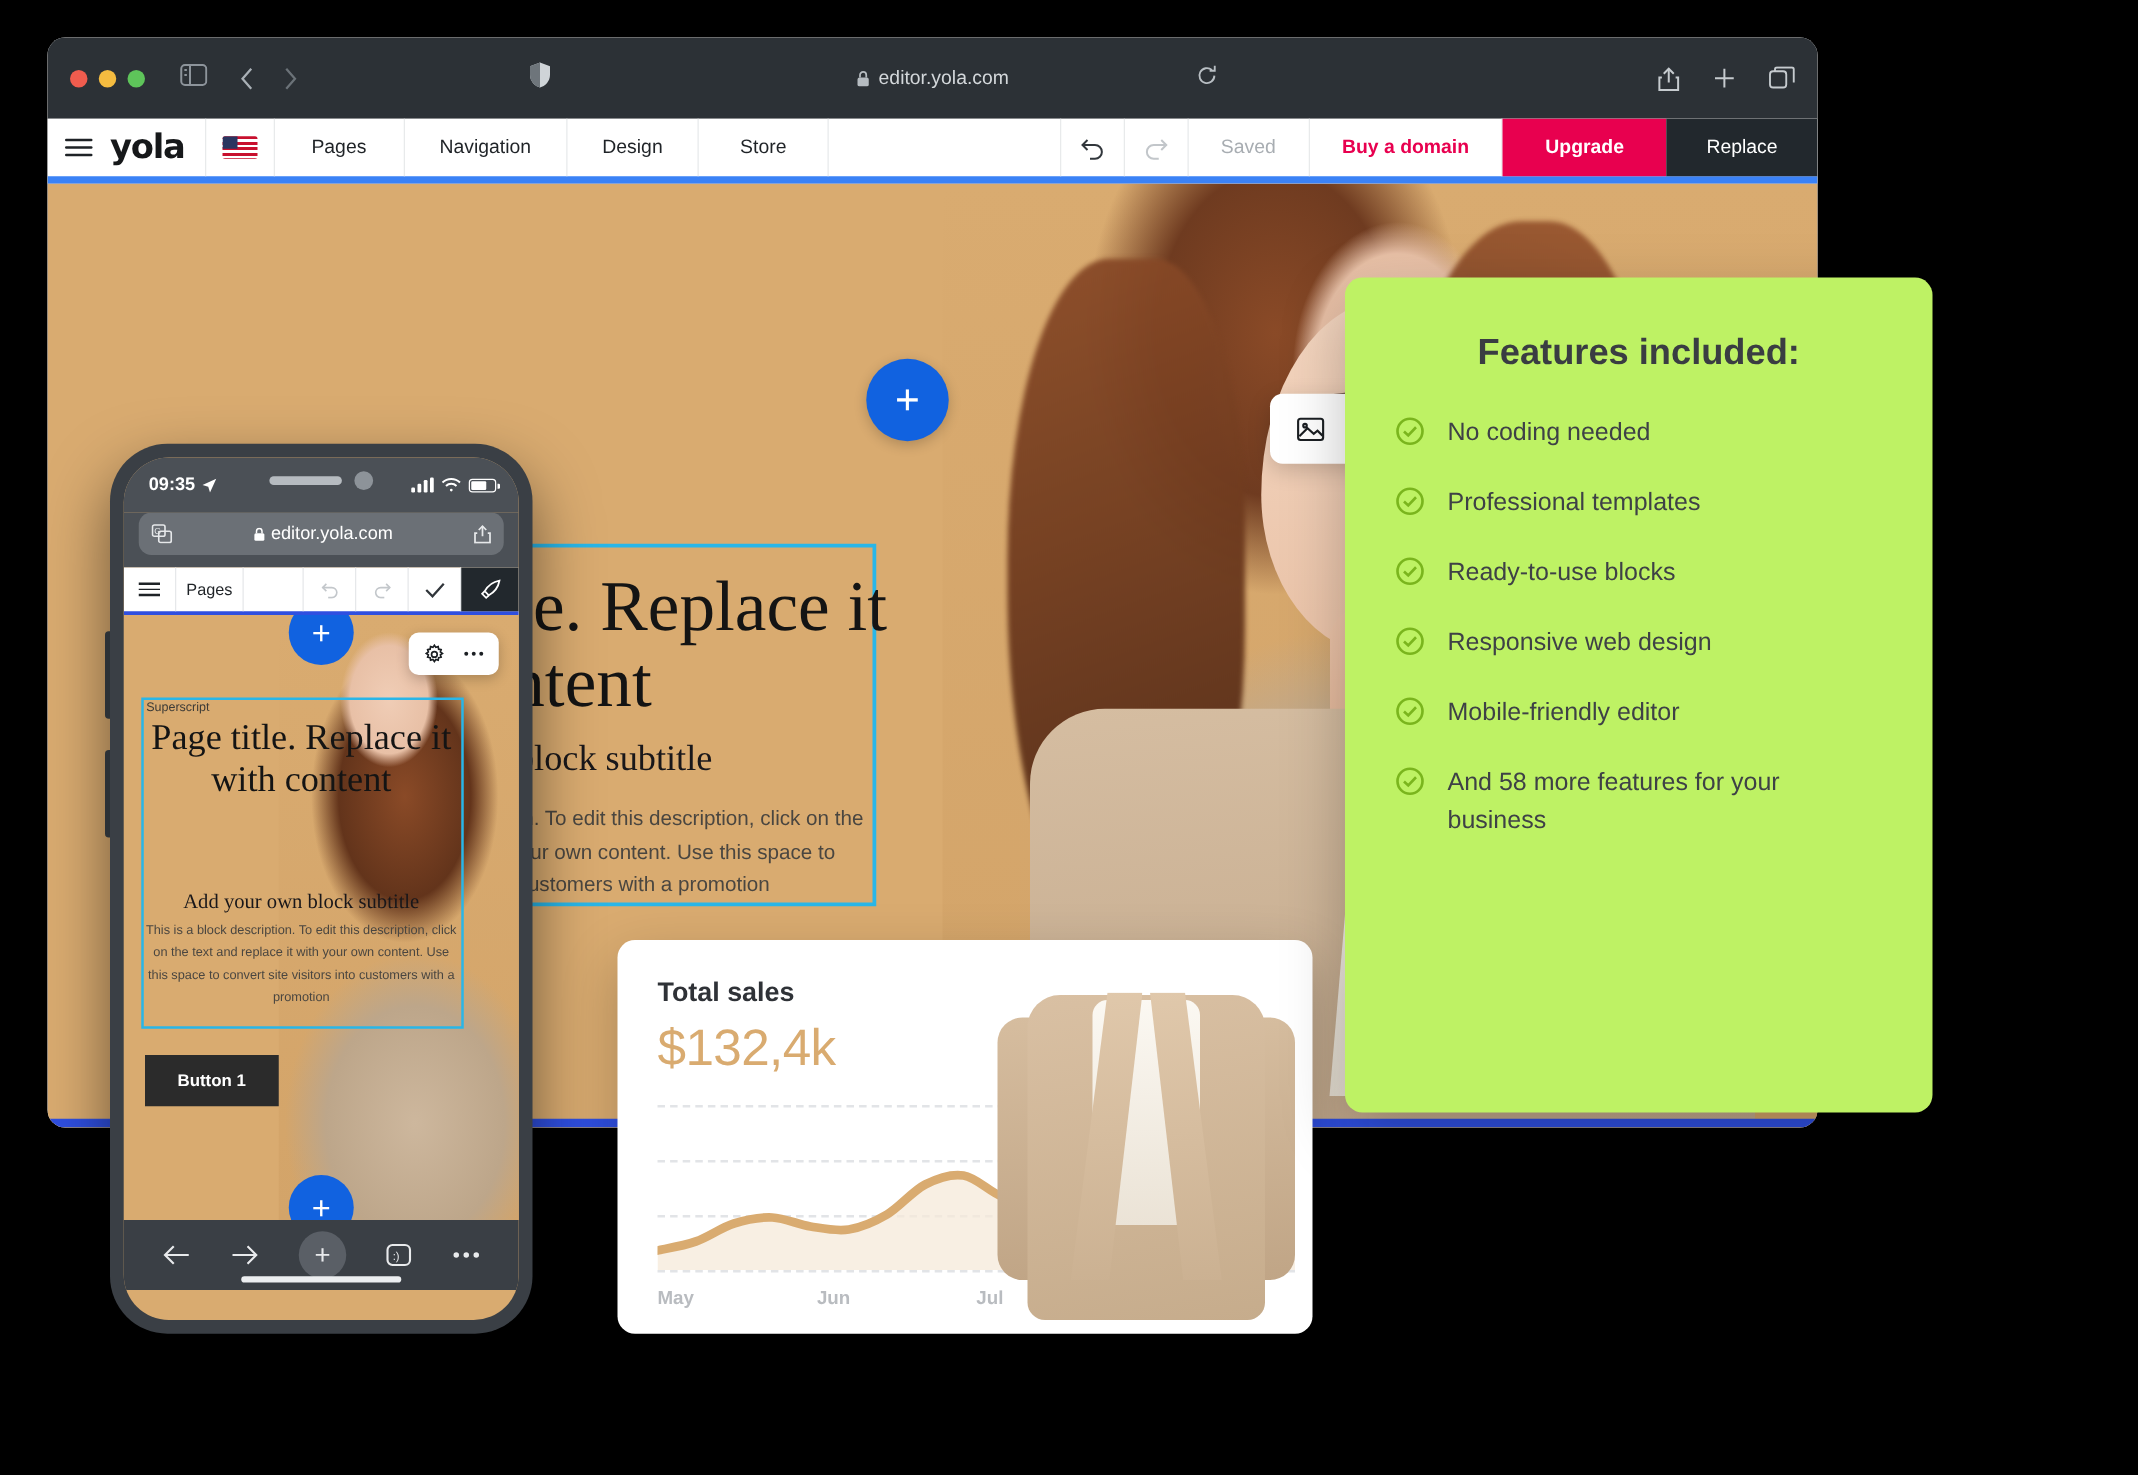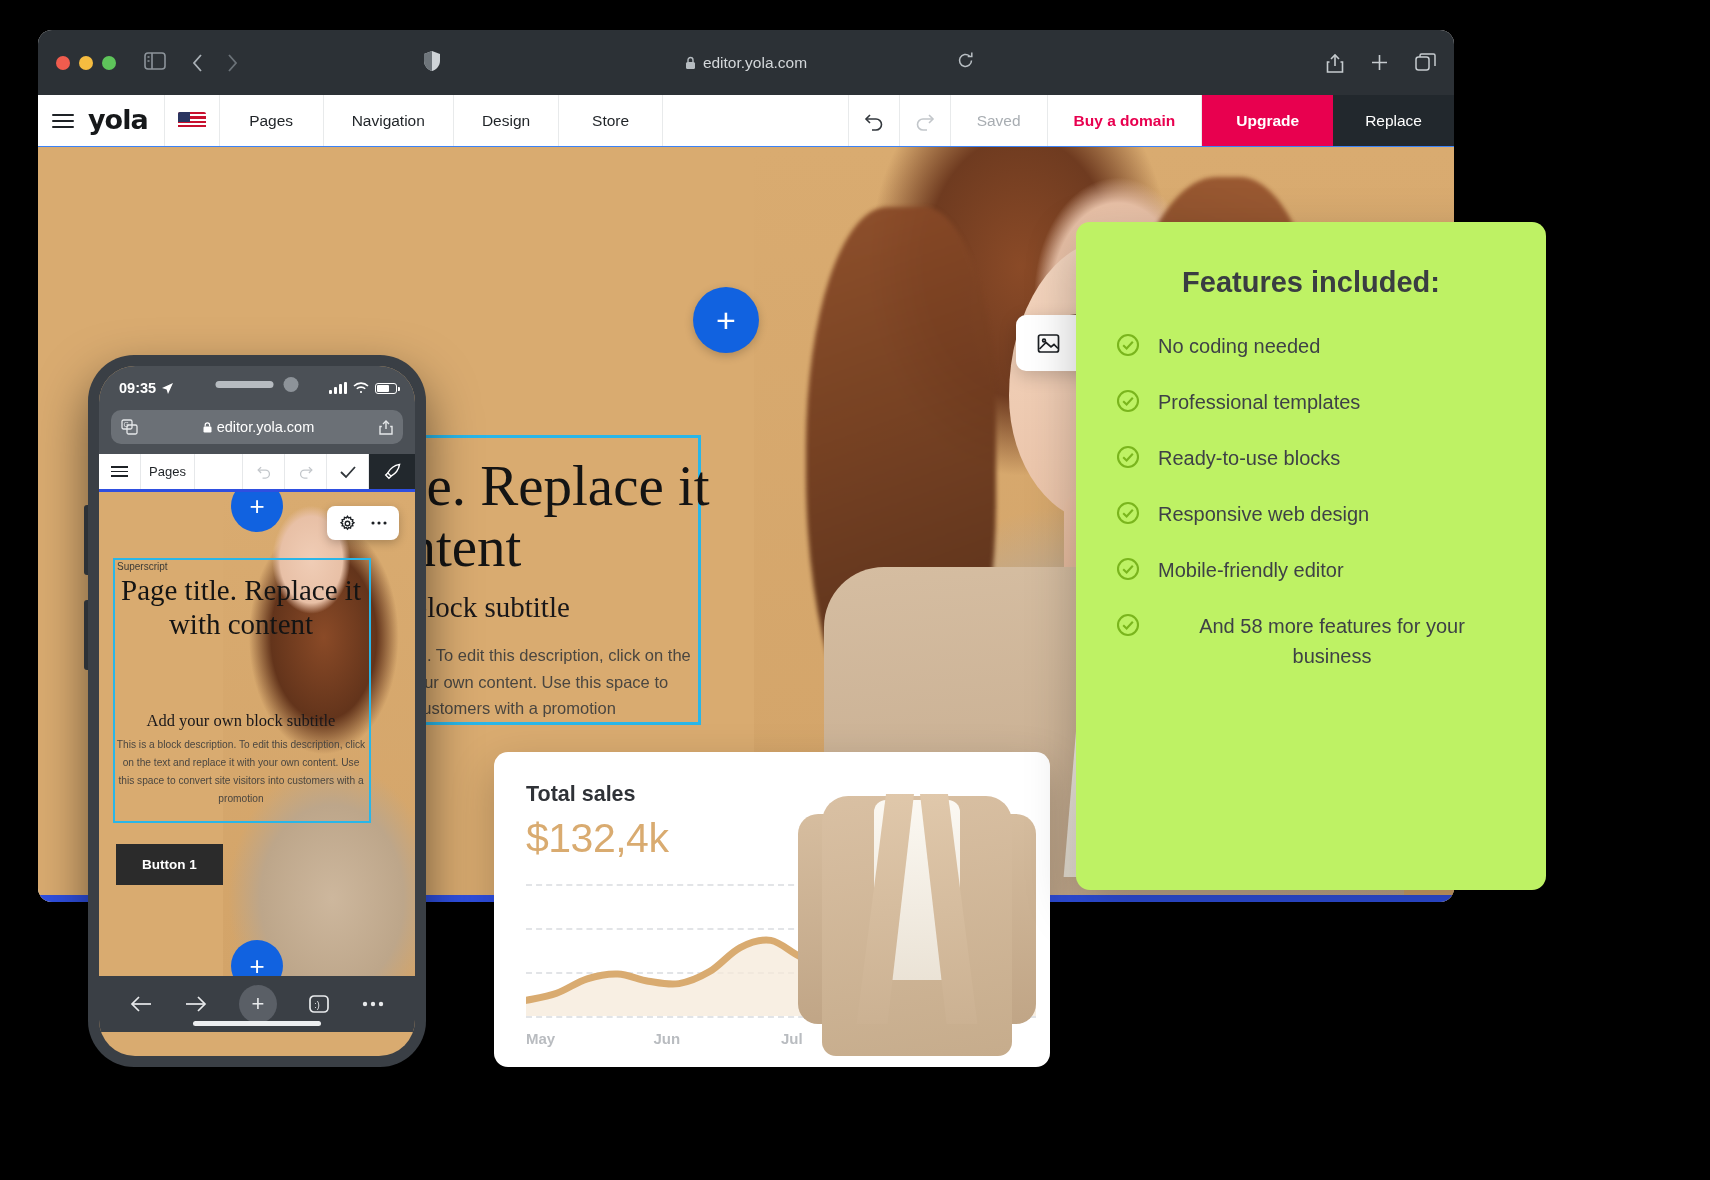--- a/index.html
+++ b/index.html
@@ -40,21 +40,21 @@
   .addr {
     display:flex; align-items:center; gap:7px;
     color:#d3d7da; font-size:15.5px; pointer-events:auto;
   }
   .reload { position:absolute; left: 918px; color:#b8bec3; }
   .rightchrome { position:absolute; right: 18px; display:flex; gap:26px; align-items:center; color:#c6cbcf; }
 
   
   .etoolbar {
     height: 52px; background:#fff; display:flex; align-items:stretch;
-    border-bottom: 1px solid #3b82f6; position:relative;
+    border-bottom: 6px solid #3b82f6; position:relative;
   }
   .etool-left { display:flex; align-items:center; gap:14px; padding: 0 16px 0 14px; }
   .hamb { display:flex; flex-direction:column; gap:4px; }
   .hamb i { display:block; width:22px; height:2px; background:#1e2226; border-radius:2px; }
   .yola-logo { font-family:"DejaVu Sans", sans-serif; font-size:27px; font-weight:700;
      letter-spacing:-1px; color:#16181a; line-height:1; position:relative; top:-1px;}
   .flagcell { width:56px; display:flex; align-items:center; justify-content:center;
      border-left:1px solid #e8eaeb; border-right:1px solid #e8eaeb;}
   .flag { width:28px; height:18px; border-radius:2px; overflow:hidden; position:relative;
           background: repeating-linear-gradient(#c8102e 0 2.2px, #fff 2.2px 4.4px); }
@@ -240,21 +240,21 @@
      background:linear-gradient(175deg,#d6bd9f,#c0a586); border-radius:20px;}
   .jk-slv.l { left:6px; } .jk-slv.r { right:6px; }
 
   
   .features {
     position:absolute; left: 1076px; top: 222px; width: 470px; height: 668px;
     background:#bef264; border-radius:14px; box-shadow: 0 18px 50px rgba(0,0,0,.25);
     padding: 44px 40px 40px;
   }
   .ftitle { text-align:center; font-size:29px; font-weight:700; color:#3a3d42; }
-  .flist { margin-top: 32px; text-align: center; }
+  .flist { margin-top: 32px; }
   .fitem { display:flex; align-items:flex-start; gap:18px; margin-bottom: 26px; }
   .fcheck { flex:0 0 auto; width:24px; height:24px; margin-top:2px; }
   .ftext { font-size:20px; line-height:1.5; color:#3e4146; }
   .ctabtn {
     margin: 36px auto 0; width: 310px; height: 66px; background:#e8004f; color:#fff;
     border:none; border-radius:4px; font-size:18.5px; font-weight:700; letter-spacing:.8px;
     cursor:pointer; display:block;
   }
 </style>
 </head>

